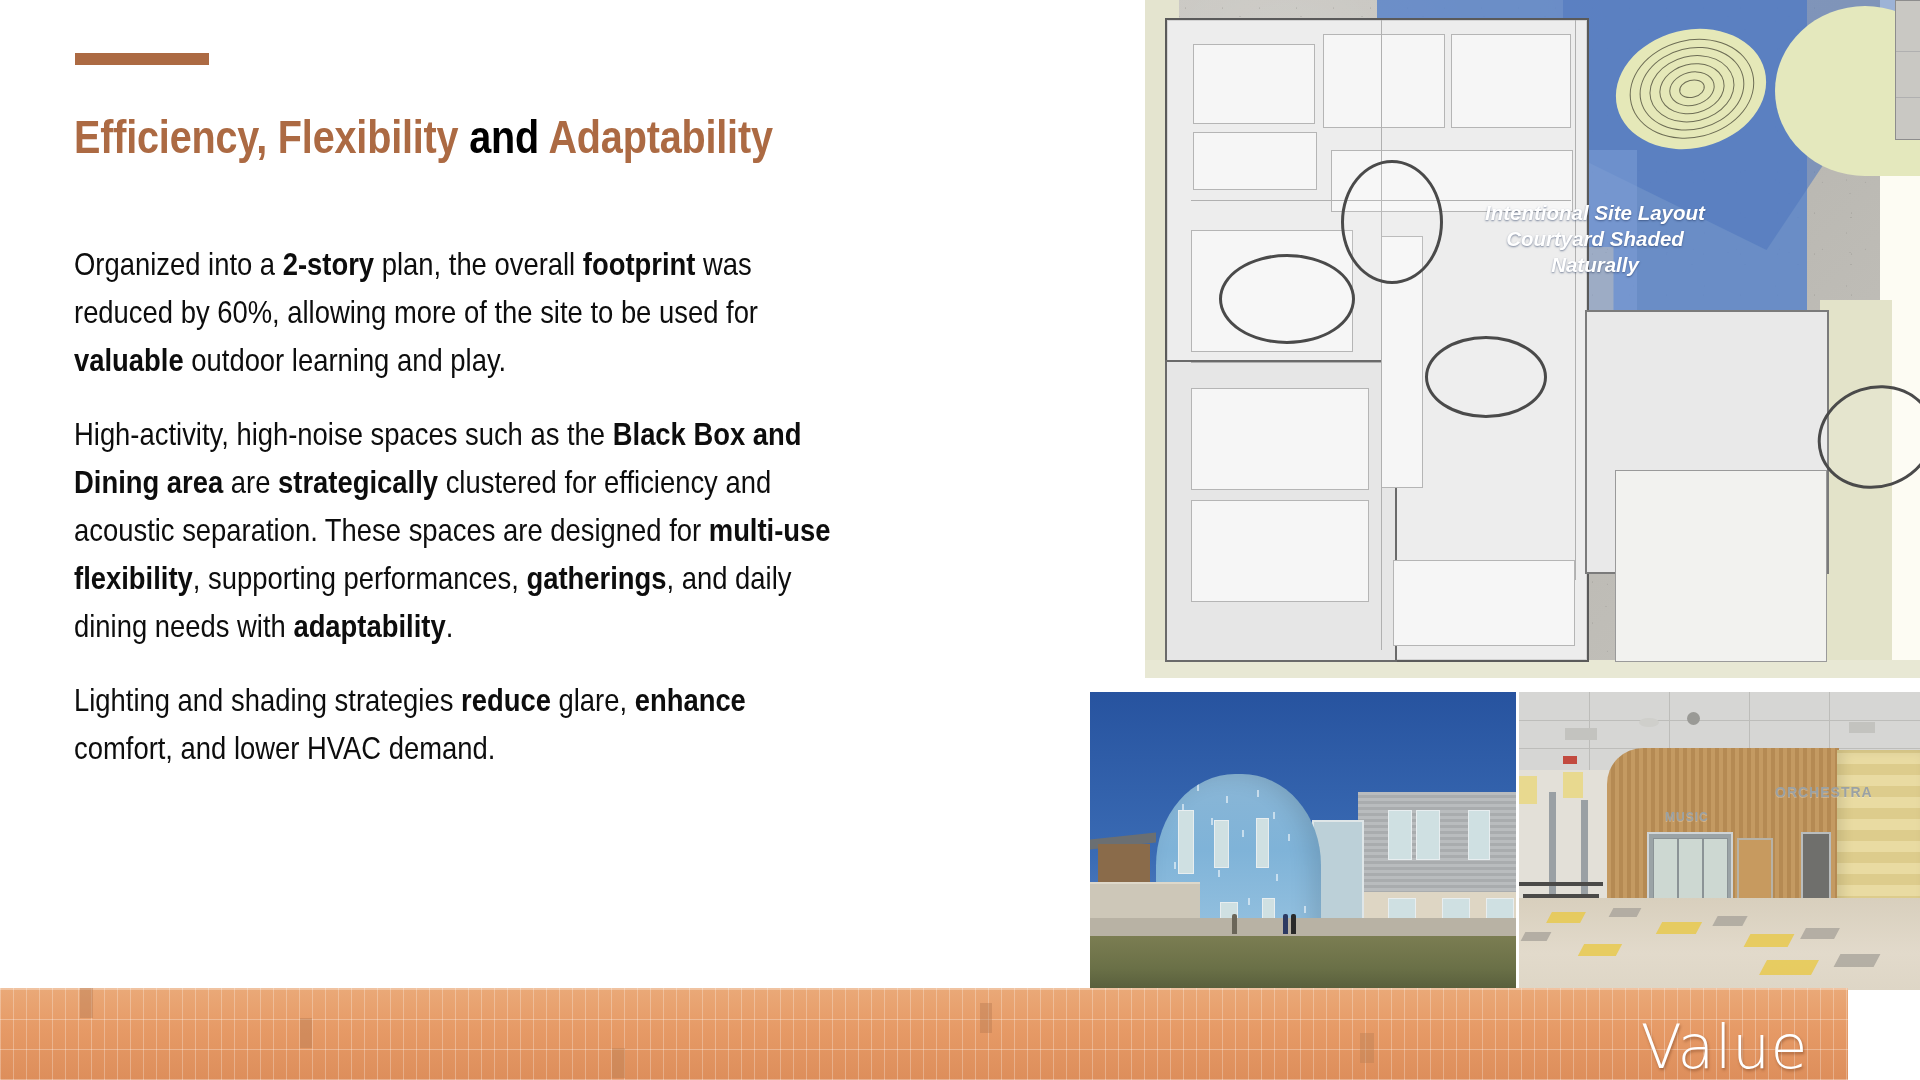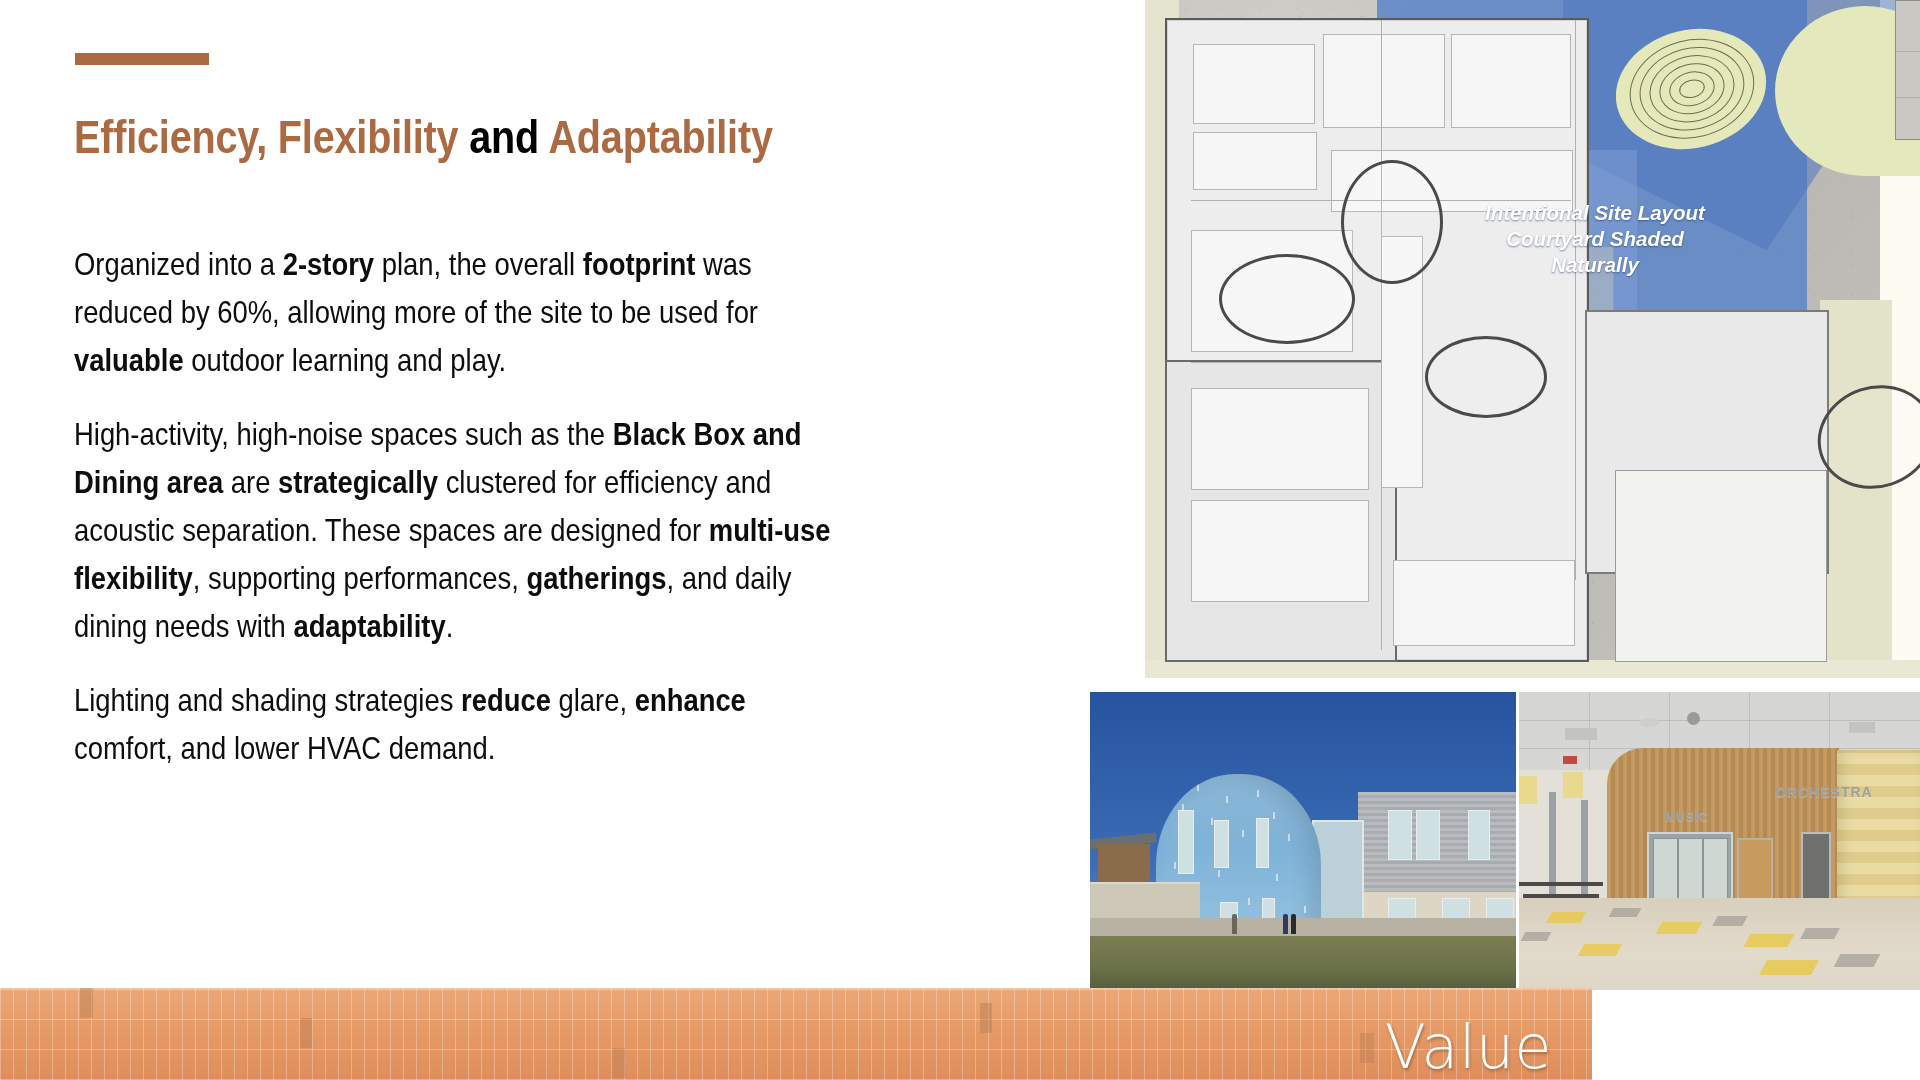--- a/index.html
+++ b/index.html
@@ -111,21 +111,21 @@
   .pi-wdoor{position:absolute;left:218px;top:146px;width:32px;height:110px;background:#c79a5f;border:2px solid #b7b2a6;}
   .pi-gdoor{position:absolute;left:282px;top:140px;width:26px;height:118px;background:#6f6f6c;border:2px solid #b9bdbe;}
   .pi-left{position:absolute;left:0;top:78px;width:90px;height:150px;background:#e3e0d8;}
   .pi-col{position:absolute;background:#9aa0a4;width:7px;}
   .pi-tables{position:absolute;background:#4b4a48;height:4px;}
   .pi-sign{position:absolute;color:#9aa1a4;font-weight:bold;letter-spacing:1px;
       font-family:"Liberation Sans","DejaVu Sans",sans-serif;text-shadow:0 1px 0 rgba(255,255,255,.25);}
   .pi-exit{position:absolute;left:44px;top:64px;width:14px;height:8px;background:#c24a3f;}
 
   
-  .footer{position:absolute;left:0;bottom:0;width:1592px;height:92px;overflow:hidden;
+  .footer{position:absolute;left:0;bottom:0;width:1848px;height:92px;overflow:hidden;
       background:#e29a6a;}
   .brick{position:absolute;inset:0;
       background-image:
         repeating-linear-gradient(90deg, rgba(255,255,255,.28) 0 1px, rgba(0,0,0,0) 1px 13px),
         repeating-linear-gradient(0deg,  rgba(255,255,255,.30) 0 1.5px, rgba(0,0,0,0) 1.5px 30px),
         linear-gradient(180deg,#eaa978 0%,#e69a66 45%,#dd8e5b 100%);}
   .brick-spots{position:absolute;inset:0;opacity:.42;
       background-image:
         linear-gradient(90deg, transparent 0 80px, #b77a52 80px 93px, transparent 93px 260px),
         linear-gradient(90deg, transparent 0 300px, #b77a52 300px 312px, transparent 312px 520px),

